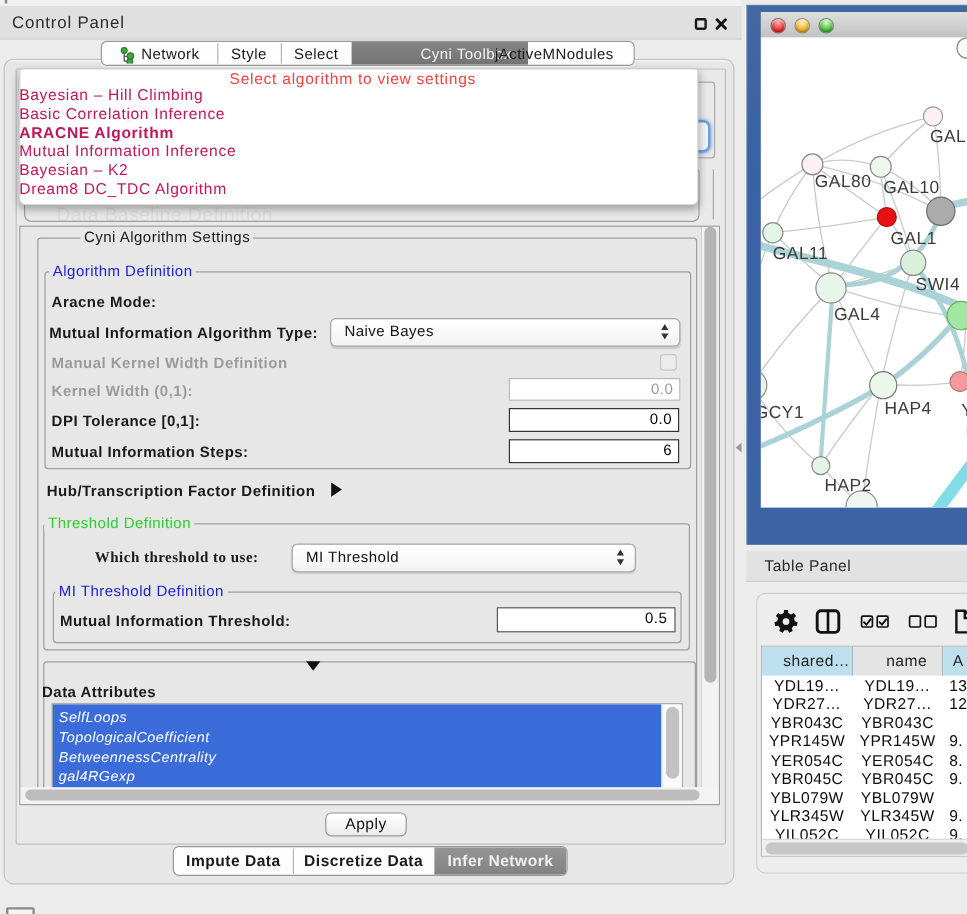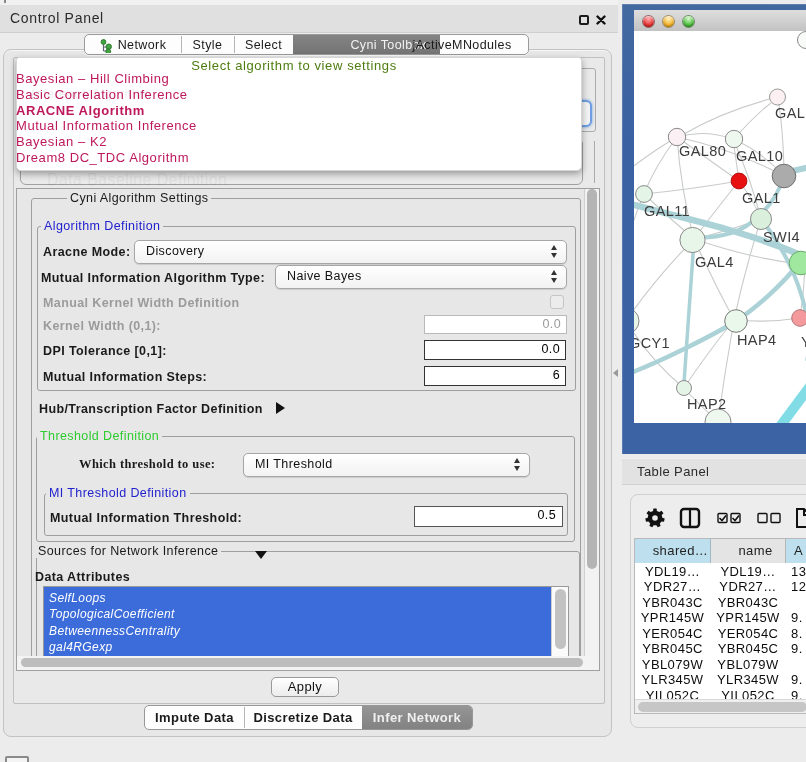--- a/index.html
+++ b/index.html
@@ -62,24 +62,20 @@
 <div class="abs" style="left:16px;top:188px;width:582px;height:481px;background:#e7e7e7;border:1px solid #9f9f9f;overflow:hidden;">
   <div style="position:absolute;left:0;top:0;width:580px;height:481px;" id="scrollarea">
 
     <div class="gbox" style="left:14px;top:9px;width:548px;height:470px;border-radius:3px;"></div>
     <div class="gtitle" style="left:18px;top:2px;color:#1a1a1a;margin-left:32px;">Cyni Algorithm Settings</div>
 
     <div class="gbox" style="left:20px;top:37px;width:537px;height:163px;"></div>
     <div class="gtitle" style="left:24px;top:30px;color:#2121cf;">Algorithm Definition</div>
 
     <div class="lbl b" style="left:26px;top:56px;">Aracne Mode:</div>
-    <div class="combo" style="left:117px;top:51px;width:431px;height:22px;">
-          <span class="ct">Discovery</span>
-          <span class="spin"></span>
-        </div>
 
     <div class="lbl b" style="left:24px;top:82px;">Mutual Information Algorithm Type:</div>
     <div class="combo" style="left:258px;top:76px;width:290px;height:22px;">
           <span class="ct">Naive Bayes</span>
           <span class="spin"></span>
         </div>
 
     <div class="lbl b dis" style="left:26px;top:107px;">Manual Kernel Width Definition</div>
     <div class="abs" style="left:533px;top:106px;width:12px;height:12px;background:#ececec;border:1px solid #c6c6c6;border-radius:3px;"></div>
 
@@ -104,21 +100,20 @@
           <span class="spin"></span>
         </div>
 
     <div class="gbox" style="left:27px;top:304px;width:522px;height:41px;"></div>
     <div class="gtitle" style="left:29px;top:297px;color:#2121cf;">MI Threshold Definition</div>
 
     <div class="lbl b" style="left:33px;top:322px;">Mutual Information Threshold:</div>
     <div class="tfield" style="left:397px;top:317px;width:141px;height:18px;border:1px solid #555;padding:1px 6px 0 0;color:#000;">0.5</div>
 
     <div class="gbox" style="left:19px;top:362px;width:542px;height:130px;"></div>
-    <div class="gtitle" style="left:18px;top:355px;color:#1a1a1a;">Sources for Network Inference</div>
     <div class="abs" style="left:238px;top:362px;width:0;height:0;border-left:6.5px solid transparent;border-right:6.5px solid transparent;border-top:8px solid #111;"></div>
 
     <div class="lbl b" style="left:18px;top:381px;">Data Attributes</div>
 
     <div class="abs" style="left:26px;top:397px;width:524px;height:71px;background:#fff;border:1px solid #999;">
       <div style="position:absolute;left:0;top:0;width:507px;height:70px;background:#3c6cd9;"></div>
       <div style="position:absolute;left:5px;top:3px;font-size:12px;color:#fff;line-height:16.4px;font-style:italic;">SelfLoops<br>TopologicalCoefficient<br>BetweennessCentrality<br>gal4RGexp</div>
       <div style="position:absolute;right:0;top:0;width:16px;height:70px;background:#fafafa;border-left:1px solid #ccc;"></div>
       <div style="position:absolute;right:2.5px;top:2px;width:11px;height:60px;background:#c2c2c2;border-radius:6px;"></div>
     </div>
@@ -140,21 +135,21 @@
   <div class="seg b" style="left:99px;width:118px;font-size:13px;">Discretize Data</div>
 </div>
 
 <div class="abs" style="left:5px;top:756px;width:20px;height:14px;background:#f4f4f4;border:2px solid #8a8a8a;border-radius:2px;"></div>
 
 <div class="abs" style="left:613px;top:369px;width:0;height:0;border-top:4px solid transparent;border-bottom:4px solid transparent;border-right:5px solid #9a9a9a;"></div>
 
 <div class="abs" style="left:16px;top:57px;width:564px;height:112px;background:#fff;border:1px solid #d6d6d6;border-radius:3px 3px 5px 5px;box-shadow:0 3px 7px rgba(0,0,0,0.35);">
   <div style="position:absolute;left:14px;top:28px;font-size:13px;color:rgba(0,0,0,0.07);">Inference Algorithm</div>
   <div style="position:absolute;left:30px;top:92px;font-size:16px;color:rgba(0,0,0,0.05);margin-top:21px;">Data Baseline Definition</div>
-  <div style="position:absolute;left:-5px;top:0px;width:100%;text-align:center;font-size:13px;letter-spacing:0.6px;color:#4d7c0f;">Select algorithm to view settings</div>
+  <div style="position:absolute;left:-5px;top:0px;width:100%;text-align:center;font-size:13px;letter-spacing:0.6px;color:#ef4444;">Select algorithm to view settings</div>
   <div style="position:absolute;left:-1px;top:13px;font-size:13px;letter-spacing:0.55px;color:#be185d;line-height:15.8px;white-space:nowrap;">Bayesian – Hill Climbing<br>Basic Correlation Inference<br><span class="b">ARACNE Algorithm</span><br>Mutual Information Inference<br>Bayesian – K2<br>Dream8 DC_TDC Algorithm</div>
 </div>
 
 <div class="abs" style="left:622px;top:4px;width:190px;height:450px;background:linear-gradient(180deg,#42699f,#3a61a2 30%,#3c63a4);box-shadow:inset 1px 1px 0 rgba(255,255,255,.15);"></div>
 <div class="abs" style="left:634px;top:10px;width:178px;height:21px;background:linear-gradient(#dedede,#c2c2c2);border-bottom:1px solid #8e8e8e;">
   <div style="position:absolute;left:9px;top:6px;width:11px;height:11px;border-radius:50%;background:radial-gradient(circle at 50% 25%,#ffb0b0,#e83b3b 60%,#a81212);box-shadow:inset 0 1px 1px rgba(255,255,255,.6),inset 0 -1px 2px rgba(120,0,0,.5),0 0 0 1px rgba(90,20,20,.55);"></div>
   <div style="position:absolute;left:29px;top:6px;width:11px;height:11px;border-radius:50%;background:radial-gradient(circle at 50% 25%,#fff3c0,#f3b52e 60%,#c07f08);box-shadow:inset 0 1px 1px rgba(255,255,255,.6),inset 0 -1px 2px rgba(120,80,0,.5),0 0 0 1px rgba(120,85,10,.55);"></div>
   <div style="position:absolute;left:49px;top:6px;width:11px;height:11px;border-radius:50%;background:radial-gradient(circle at 50% 25%,#d8f8c8,#52c245 60%,#278c1c);box-shadow:inset 0 1px 1px rgba(255,255,255,.6),inset 0 -1px 2px rgba(20,80,0,.5),0 0 0 1px rgba(30,90,20,.55);"></div>
 </div>
 <div class="abs" style="left:634px;top:31px;width:172px;height:392px;background:#fff;overflow:hidden;">

